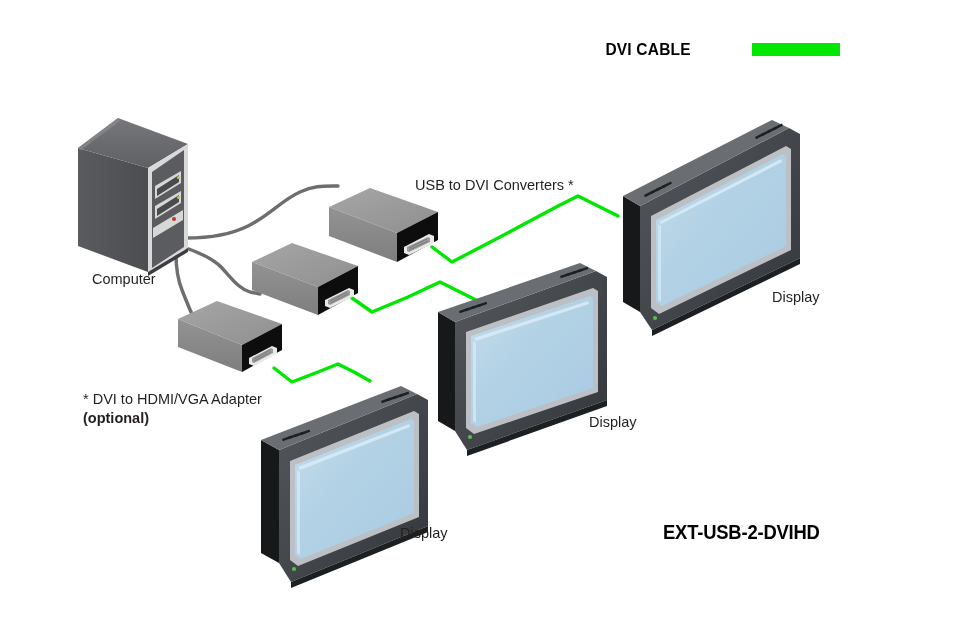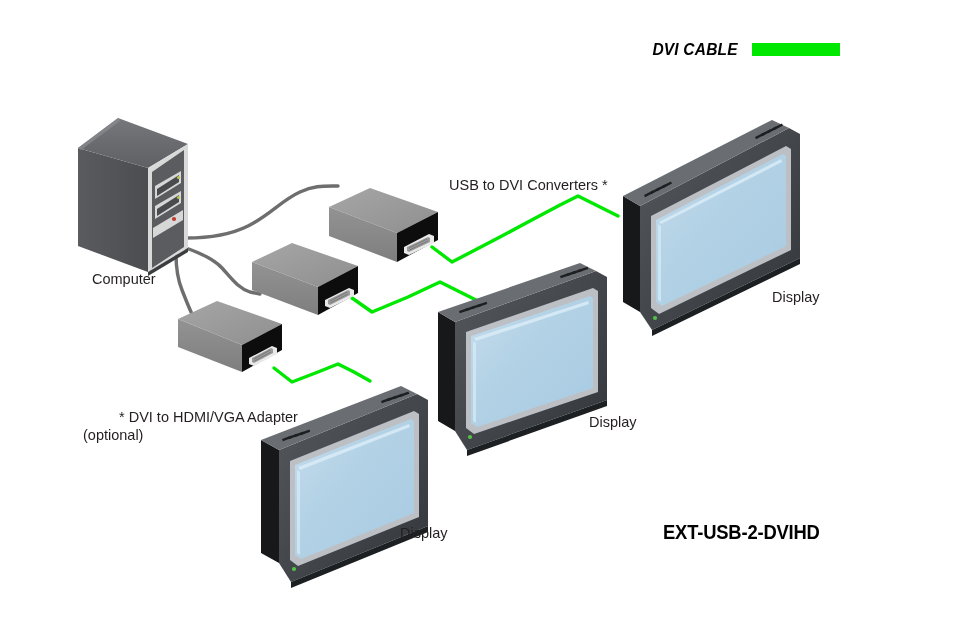--- a/index.html
+++ b/index.html
@@ -8,22 +8,22 @@
     width:960px;height:621px;position:relative;overflow:hidden;
     font-family:"Liberation Sans","DejaVu Sans",sans-serif;
     background:#ffffff;
   }
   #stage{position:absolute;left:0;top:0;width:960px;height:621px;}
   #art{position:absolute;left:0;top:0;width:960px;height:621px;}
 
   
   .legend{position:absolute;left:600px;top:36px;width:240px;}
   .legend-row{
-    display:flex;align-items:center;justify-content:flex-end;
-    height:26px;margin-bottom:6px;font-style:italic;
+    display:flex;align-items:center;justify-content:space-between;
+    height:26px;margin-bottom:6px;
   }
   .legend-label{
     font-family:"Liberation Sans","DejaVu Sans",sans-serif;
     font-weight:bold;font-size:16.5px;letter-spacing:.2px;
     color:#000;white-space:nowrap;margin-right:14px;
     transform:scaleX(.94);transform-origin:right center;
   }
   .legend-swatch{width:88px;height:13px;display:block;}
 
   
@@ -245,24 +245,24 @@
 
   <div class="legend">
     <div class="legend-row">
       <span class="legend-label">DVI CABLE</span>
       <span class="legend-swatch" style="background: rgb(0, 232, 0);"></span>
     </div>
   </div>
 
   <div class="lbl" style="left:64px;top:270px;margin-left:28px;">Computer</div>
 
-  <div class="lbl" style="left:415px;top:176px;margin-left:34px;">USB to DVI Converters *</div>
-
-  <div class="lbl" style="left:83px;top:408px;margin-left:36px;">* DVI to HDMI/VGA Adapter</div>
-  <div class="lbl" style="left:83px;top:426px;">(optional)</div>
+  <div class="lbl" style="left:415px;top:176px;">USB to DVI Converters *</div>
+
+  <div class="lbl" style="left:83px;top:390px;">* DVI to HDMI/VGA Adapter</div>
+  <div class="lbl" style="left:83px;top:409px;font-weight:bold;">(optional)</div>
 
   <div class="lbl" style="left:772px;top:288px;">Display</div>
   <div class="lbl" style="left:589px;top:413px;">Display</div>
   <div class="lbl" style="left:400px;top:524px;">Display</div>
 
   <div class="model">EXT-USB-2-DVIHD</div>
 
 </div>
 
 </body></html>

